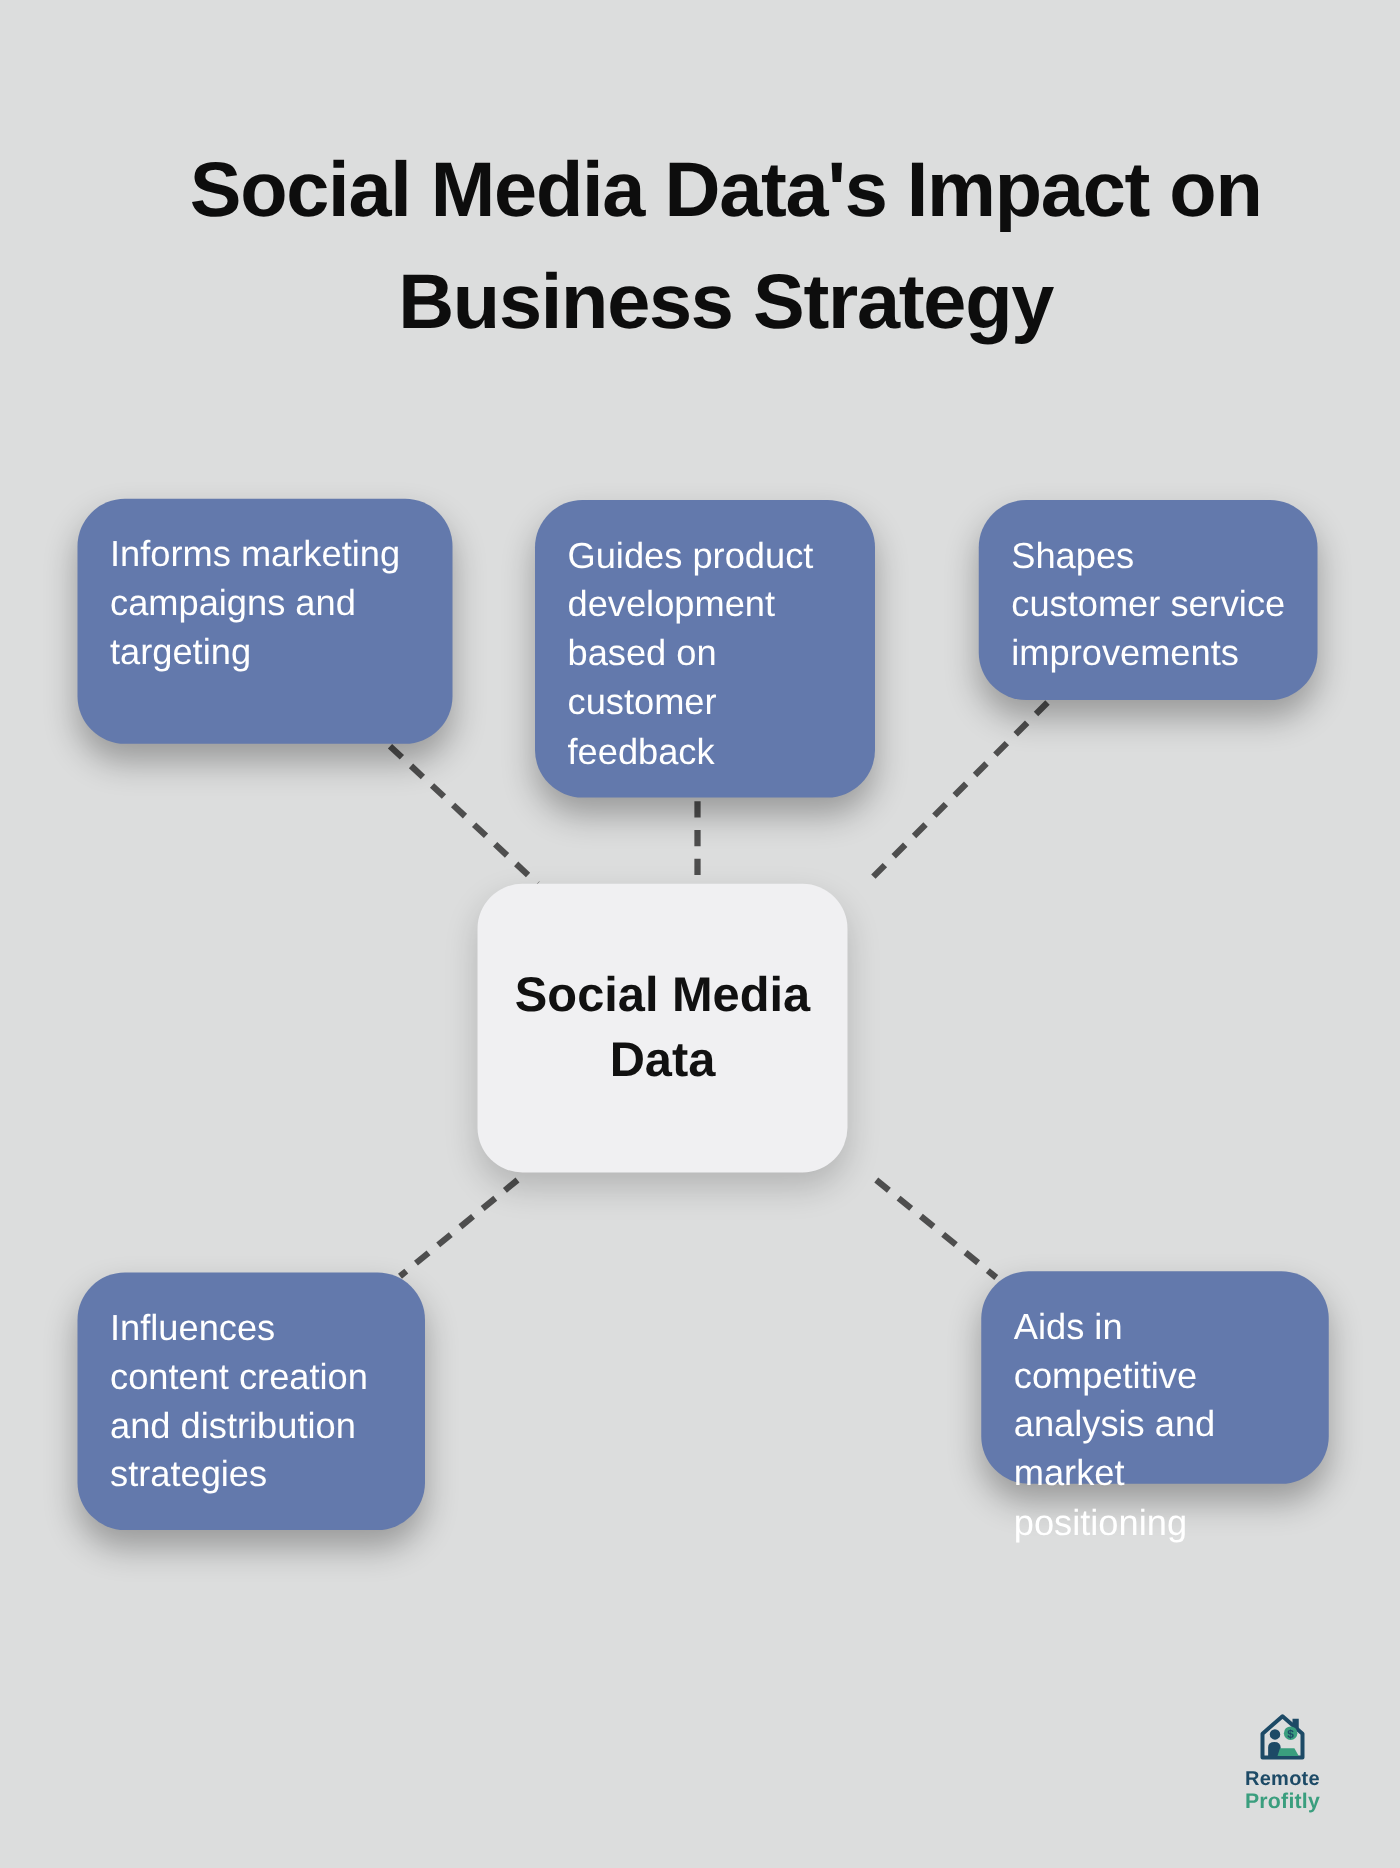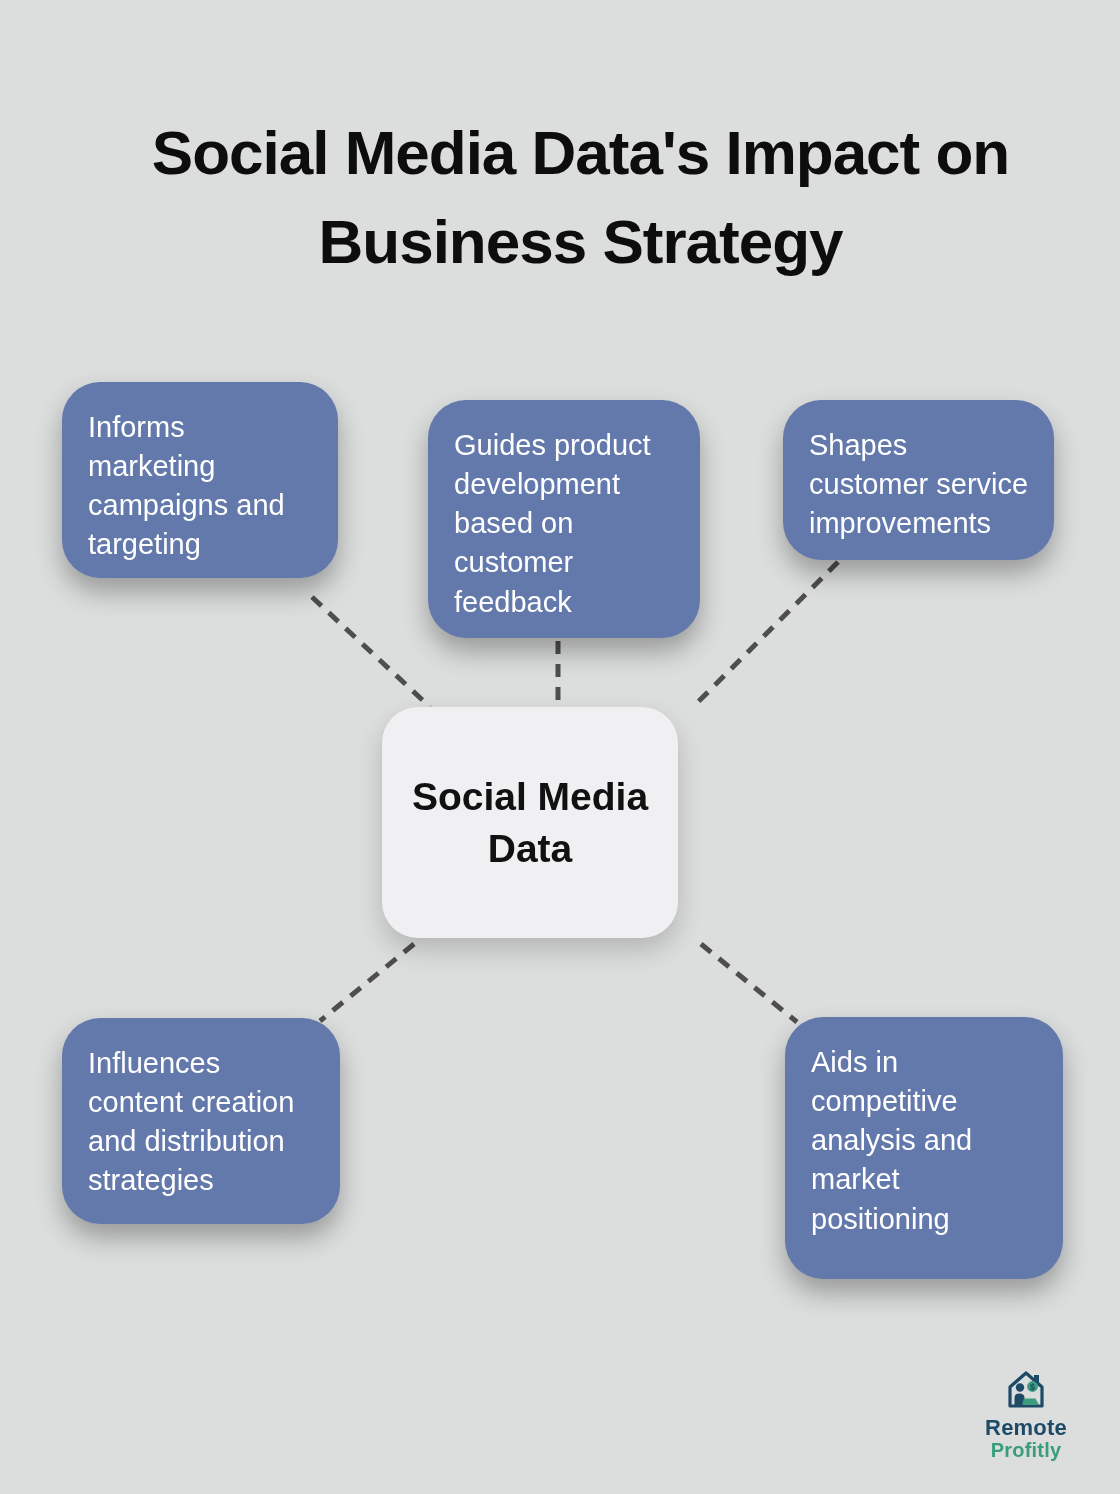--- a/index.html
+++ b/index.html
@@ -35,50 +35,50 @@
   }
   .node{
     position:absolute;z-index:1;
     background:var(--node-blue);
     border-radius:38px;
     color:var(--text-on-blue);
     font-size:29px;font-weight:400;line-height:1.35;
     padding:26px 24px 24px 26px;
     box-shadow:0 14px 26px rgba(0,0,0,0.30);
   }
-  .node-tl{left:62px;top:382px;width:276px;height:196px;}
+  .node-tl{left:62px;top:399px;width:300px;height:196px;}
   .node-tc{left:428px;top:400px;width:272px;height:238px;}
   .node-tr{left:783px;top:400px;width:271px;height:160px;}
   .node-bl{left:62px;top:1018px;width:278px;height:206px;}
-  .node-br{left:785px;top:1017px;width:278px;height:262px;}
+  .node-br{left:785px;top:1017px;width:278px;height:170px;}
   .center-node{
     position:absolute;z-index:1;
     left:382px;top:707px;width:296px;height:231px;
     background:var(--center-bg);
     border-radius:36px;
     box-shadow:0 12px 26px rgba(0,0,0,0.18);
     display:flex;align-items:center;justify-content:center;
   }
   .center-label{
     font-size:39px;font-weight:700;color:#111;
     text-align:center;line-height:1.32;
     white-space:pre-line;
   }
   .logo{
     position:absolute;z-index:1;
     left:978px;top:1366px;width:96px;
     display:flex;flex-direction:column;align-items:center;
   }
   .logo-icon{width:48px;height:48px;}
   .logo-line1{
-    font-size:22px;font-weight:800;color:var(--logo-navy);
+    font-size:16px;font-weight:800;color:var(--logo-navy);
     letter-spacing:0.2px;margin-top:1px;
   }
   .logo-line2{
-    font-size:20px;font-weight:800;color:var(--logo-green);
+    font-size:17px;font-weight:800;color:var(--logo-green);
     letter-spacing:0.2px;margin-top:-2px;
   }
 </style>
 </head>
 <body>
 
 <div class="canvas">
 
   <h1 class="title">Social Media Data's Impact on
 Business Strategy</h1>

